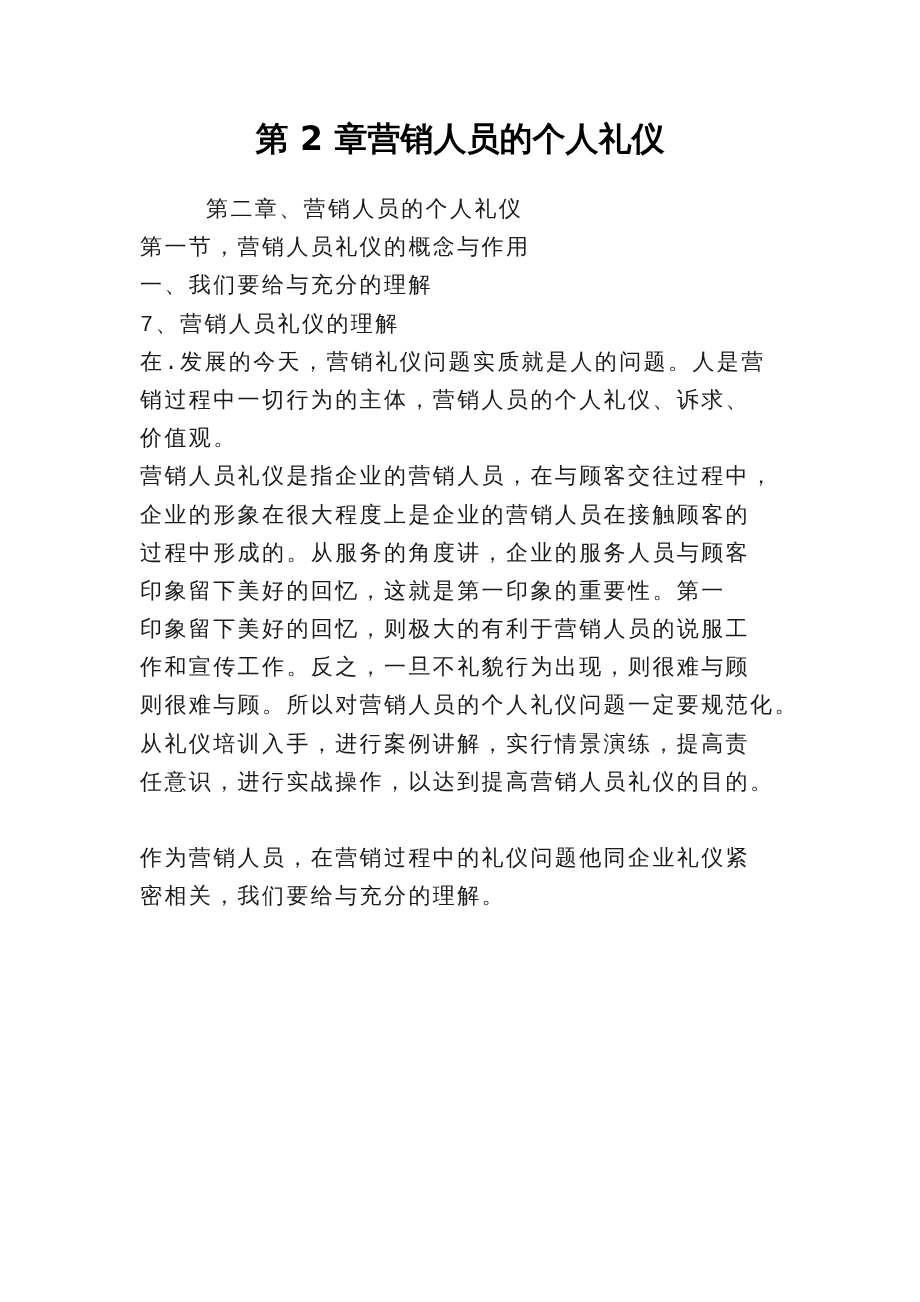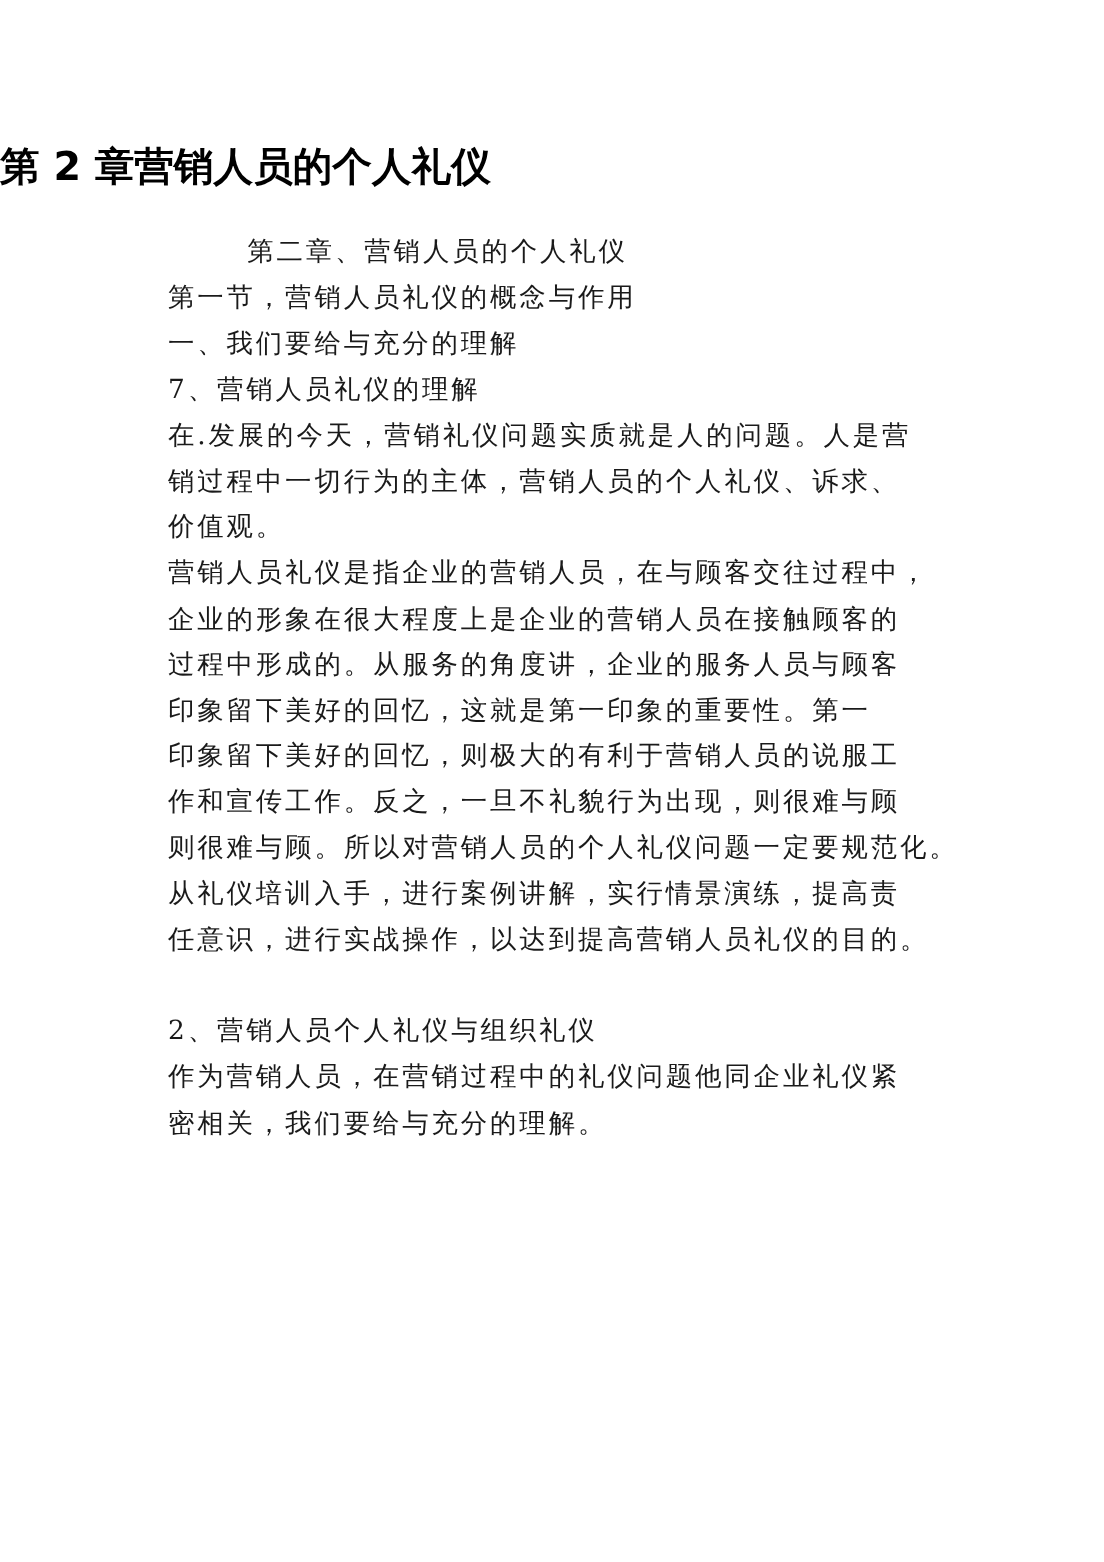--- a/index.html
+++ b/index.html
@@ -20,21 +20,21 @@
     top: 0;
     width: 920px;
     height: 1302px;
     background: #ffffff;
   }
   .title {
     position: absolute;
     top: 117px;
     left: 0;
     width: 920px;
-    text-align: left;
+    text-align: center;
     font-family: "DejaVu Sans", "Liberation Sans", sans-serif;
     font-weight: bold;
     font-size: 33px;
     line-height: 44px;
     color: #000000;
     letter-spacing: 0px;
   }
   .body {
     position: absolute;
     left: 140px;
@@ -42,20 +42,21 @@
     width: 640px;
     font-family: "DejaVu Serif", "Liberation Serif", serif;
     font-size: 22px;
     line-height: 38.2px;
     color: #1a1a1a;
     letter-spacing: 2.4px;
   }
   .line {
     white-space: nowrap;
     height: 38.2px;
+    font-family: Liberation Mono, monospace;
   }
   .indent {
     padding-left: 66px;
   }
   .blank {
     height: 38.2px;
   }
 </style>
 </head>
 <body>
@@ -74,17 +75,16 @@
     <div class="line">营销人员礼仪是指企业的营销人员，在与顾客交往过程中，</div>
     <div class="line">企业的形象在很大程度上是企业的营销人员在接触顾客的</div>
     <div class="line">过程中形成的。从服务的角度讲，企业的服务人员与顾客</div>
     <div class="line">印象留下美好的回忆，这就是第一印象的重要性。第一</div>
     <div class="line">印象留下美好的回忆，则极大的有利于营销人员的说服工</div>
     <div class="line">作和宣传工作。反之，一旦不礼貌行为出现，则很难与顾</div>
     <div class="line">则很难与顾。所以对营销人员的个人礼仪问题一定要规范化。</div>
     <div class="line">从礼仪培训入手，进行案例讲解，实行情景演练，提高责</div>
     <div class="line">任意识，进行实战操作，以达到提高营销人员礼仪的目的。</div>
     <div class="blank"></div>
-    <div class="line">2、营销人员个人礼仪与组织礼仪</div>
     <div class="line">作为营销人员，在营销过程中的礼仪问题他同企业礼仪紧</div>
     <div class="line">密相关，我们要给与充分的理解。</div>
   </div>
 </div>
 
 </body></html>

